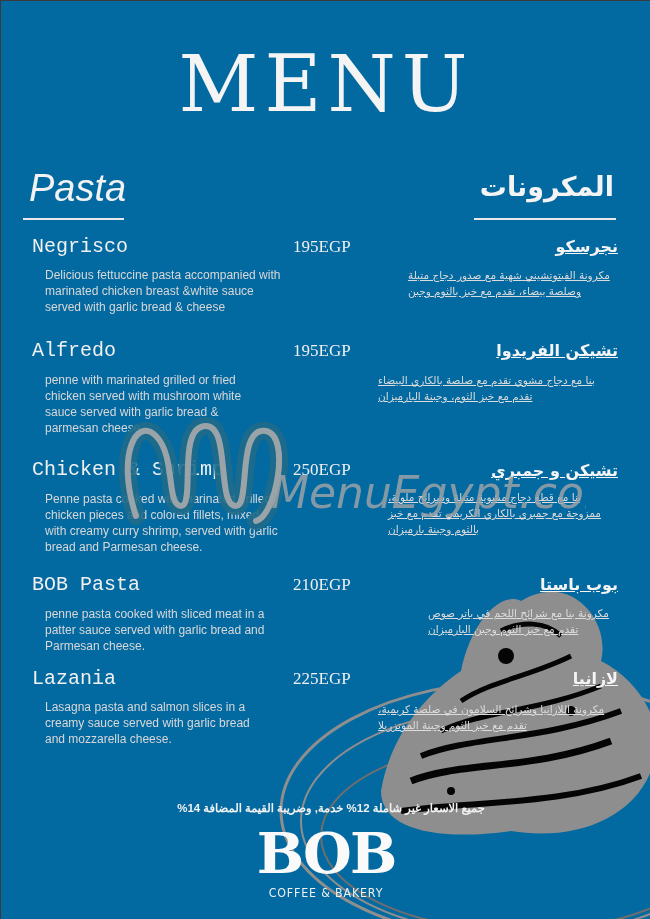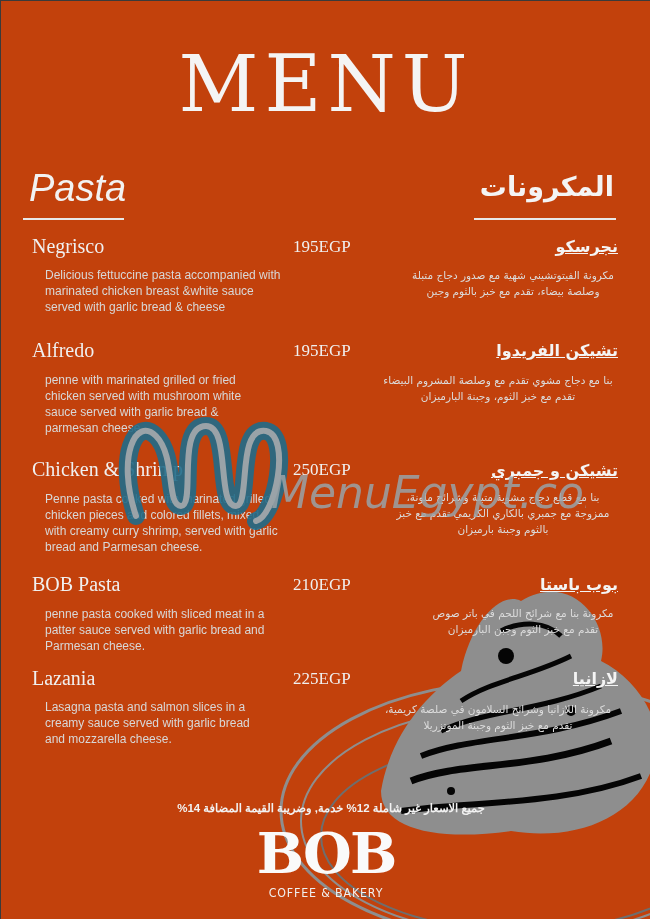--- a/index.html
+++ b/index.html
@@ -1,56 +1,56 @@
 <!DOCTYPE html>
 <html><head>
 <meta charset="utf-8">
 <style>
   * { box-sizing: border-box; margin: 0; padding: 0; }
   html, body { width: 650px; height: 919px; background: #1a1a1a; overflow: hidden; }
   .page {
     position: relative; width: 650px; height: 919px;
-    background: #c2410c; border-left: 1px solid #3a3a3a; border-top: 1px solid #3a3a3a;
+    background: #0369a1; border-left: 1px solid #3a3a3a; border-top: 1px solid #3a3a3a;
     overflow: hidden; color: #fff;
   }
   .title {
     position: absolute; top: 38px; left: 0; width: 650px; text-align: center;
     font-family: "DejaVu Serif", serif; font-size: 78px; letter-spacing: 6px;
     color: #f4f4f4; font-weight: normal;
   }
   .section-en {
     position: absolute; top: 166px; left: 28px; width: 95px;
     font-family: Liberation Sans, sans-serif; font-style: italic; font-size: 38px; color: #f2f2f2;
   }
   .section-en-rule { position: absolute; top: 217px; left: 22px; width: 101px; height: 2px; background: #e8e8e8; }
   .section-ar {
     position: absolute; top: 170px; right: 36px; width: 160px; direction: rtl;
     font-family: "DejaVu Sans", sans-serif; font-weight: bold; font-size: 27px; color: #f4f4f4;
   }
   .section-ar-rule { position: absolute; top: 217px; left: 473px; width: 142px; height: 2px; background: #e8e8e8; }
 
   .item-name {
     position: absolute; left: 31px;
-    font-family: Liberation Serif, serif; font-size: 20px; color: #f0f0f0;
+    font-family: Liberation Mono, monospace; font-size: 20px; color: #f0f0f0;
   }
   .item-price {
     position: absolute; left: 292px;
     font-family: "Liberation Serif", serif; font-size: 17px; color: #f0f0f0;
   }
   .item-desc {
     position: absolute; left: 44px; width: 240px;
     font-family: "Liberation Sans", sans-serif; font-size: 12px; line-height: 16px; color: #d8d8d8;
   }
   .item-name-ar {
     position: absolute; right: 32px; direction: rtl; text-align: right;
     font-family: "DejaVu Sans", sans-serif; font-weight: bold; font-size: 16px; color: #f4f4f4; text-decoration: underline;
   }
   .item-desc-ar {
-    position: absolute; right: 32px; width: 270px; direction: rtl; text-align: center;
-    font-family: "DejaVu Sans", sans-serif; font-size: 10.5px; line-height: 16px; color: #dcdcdc;
+    position: absolute; right: 32px; width: 270px; direction: rtl; text-align: left;
+    font-family: "DejaVu Sans", sans-serif; font-size: 10.5px; line-height: 16px; color: #dcdcdc; text-decoration: underline;
   }
 
   .plate-art { position: absolute; left: 270px; top: 560px; width: 420px; height: 380px; z-index: 0; }
   .watermark { position: absolute; left: 105px; top: 395px; width: 480px; height: 160px; z-index: 5; pointer-events: none; }
   .content { position: absolute; inset: 0; z-index: 3; }
 
   .footer-note {
     position: absolute; top: 800px; left: 130px; width: 400px; text-align: center; direction: rtl;
     font-family: Liberation Sans, sans-serif; font-weight: bold; font-size: 11.5px; color: #f2f2f2; z-index: 4;
   }
@@ -100,21 +100,21 @@
       <div class="item-desc" style="top:266px">Delicious fettuccine pasta accompanied with marinated chicken breast &amp;white sauce served with garlic bread &amp; cheese</div>
       <div class="item-name-ar" style="top:236px">نجرسكو</div>
       <div class="item-desc-ar" style="top:266px;width:210px">مكرونة الفيتوتشيني شهية مع صدور دجاج متبلة وصلصة بيضاء، تقدم مع خبز بالثوم وجبن</div>
     </div>
 
     <div>
       <div class="item-name" style="top:338px">Alfredo</div>
       <div class="item-price" style="top:340px">195EGP</div>
       <div class="item-desc" style="top:371px;width:220px">penne with marinated grilled or fried chicken served with mushroom white sauce served with garlic bread &amp; parmesan cheese</div>
       <div class="item-name-ar" style="top:340px">تشيكن الفريدوا</div>
-      <div class="item-desc-ar" style="top:371px;width:240px">بنا مع دجاج مشوي تقدم مع وصلصة المشروم البيضاء تقدم مع خبز الثوم، وجبنة البارميزان</div>
+      <div class="item-desc-ar" style="top:371px;width:240px">بنا مع دجاج مشوي تقدم مع صلصة بالكاري البيضاء تقدم مع خبز الثوم، وجبنة البارميزان</div>
     </div>
 
     <div>
       <div class="item-name" style="top:457px">Chicken &amp; Shrimp</div>
       <div class="item-price" style="top:459px">250EGP</div>
       <div class="item-desc" style="top:490px;width:236px">Penne pasta cooked with marinated grilled chicken pieces and colored fillets, mixed with creamy curry shrimp, served with garlic bread and Parmesan cheese.</div>
       <div class="item-name-ar" style="top:460px">تشيكن و جمبري</div>
       <div class="item-desc-ar" style="top:488px;width:230px">بنا مع قطع دجاج مشوية متبلة وشرائح ملونة، ممزوجة مع جمبري بالكاري الكريمي تقدم مع خبز بالثوم وجبنة بارميزان</div>
     </div>
 

